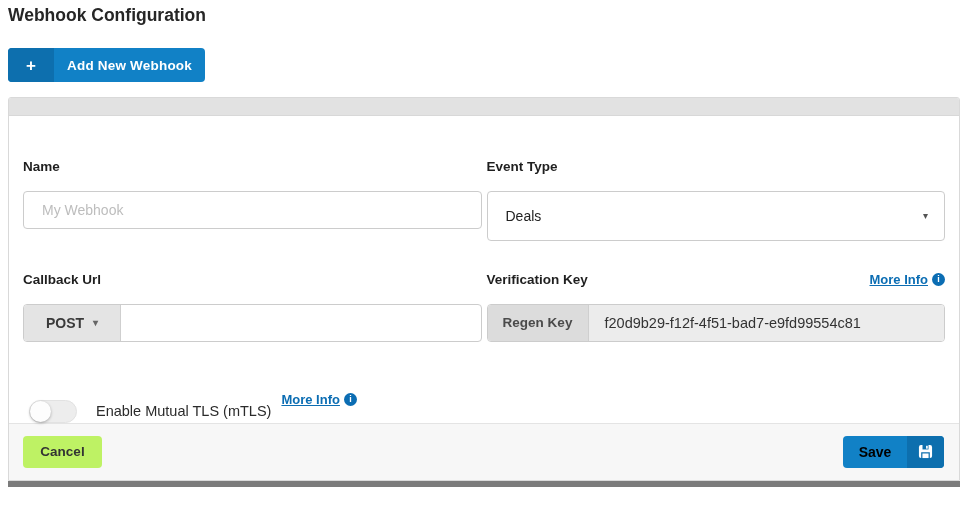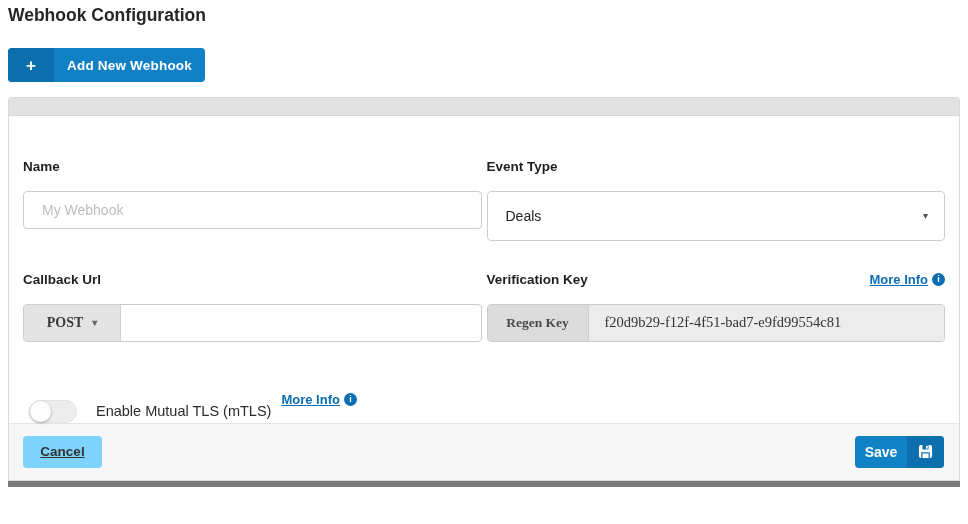--- a/index.html
+++ b/index.html
@@ -89,21 +89,20 @@
     padding: 0 16px 0 18px; font-size: 14px; color: #222;
     cursor: pointer; background: #fff;
   }
   .caret { font-size: 10px; color: #555; line-height: 1; }
 
   .input-group {
     margin-top: 16px;
     height: 38px; border: 1px solid #cccccc; border-radius: 4px;
     display: flex; align-items: stretch; overflow: hidden;
     background: #fff;
-    font-family: Liberation Serif, serif;
   }
   .method-btn {
     width: 97px; border: none; border-right: 1px solid #cfcfcf;
     background: #e4e4e4; color: #3a3a3a;
     font-family: inherit; font-size: 14px; font-weight: 700;
     display: flex; align-items: center; justify-content: center; gap: 9px;
     cursor: pointer;
   }
   .method-btn .caret { color: #666; }
   .url-input {
@@ -158,30 +157,29 @@
   
   .card-footer {
     margin-top: auto;
     height: 58px; background: #f7f7f7;
     border-top: 1px solid #e4e4e4;
     display: flex; align-items: center; justify-content: space-between;
     padding: 0 15px 0 14px;
   }
   .cancel-btn {
     width: 79px; height: 32px;
-    background: #7dd3fc; border: none; border-radius: 4px;
+    background: #bef264; border: none; border-radius: 4px;
     font-family: inherit; font-size: 13.5px; font-weight: 700; color: #333;
     cursor: pointer;
-    text-decoration: underline;
   }
   .save-btn {
-    width: 89px; height: 32px;
+    width: 101px; height: 32px;
     display: flex; align-items: stretch; padding: 0;
     background: #1181c6; border: none; border-radius: 4px;
-    overflow: hidden; cursor: pointer; color: #ffffff;
+    overflow: hidden; cursor: pointer; color: #000000;
     font-family: inherit;
   }
   .save-btn .save-label {
     flex: 1; display: flex; align-items: center; justify-content: center;
     font-size: 14px; font-weight: 700;
   }
   .save-icon-seg {
     width: 37px; background: #0d6fae;
     display: flex; align-items: center; justify-content: center;
   }

